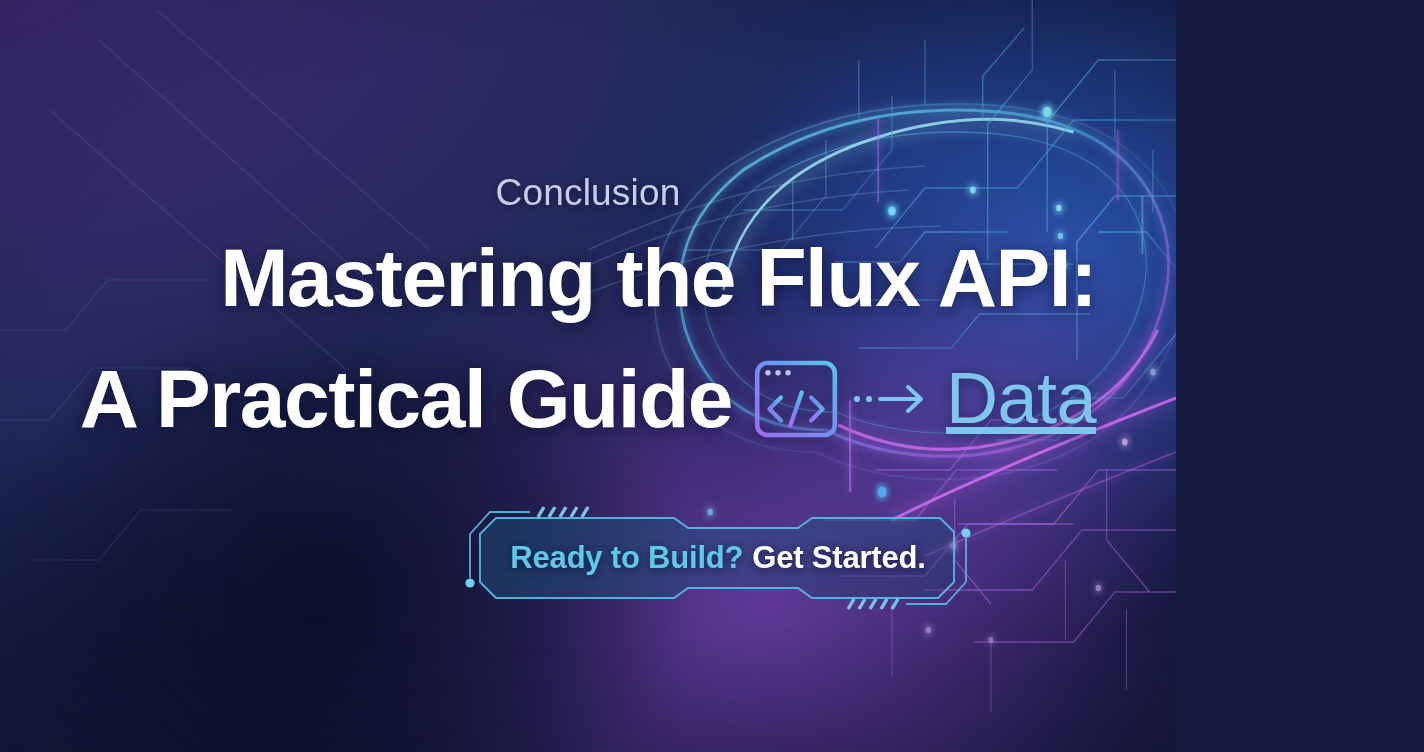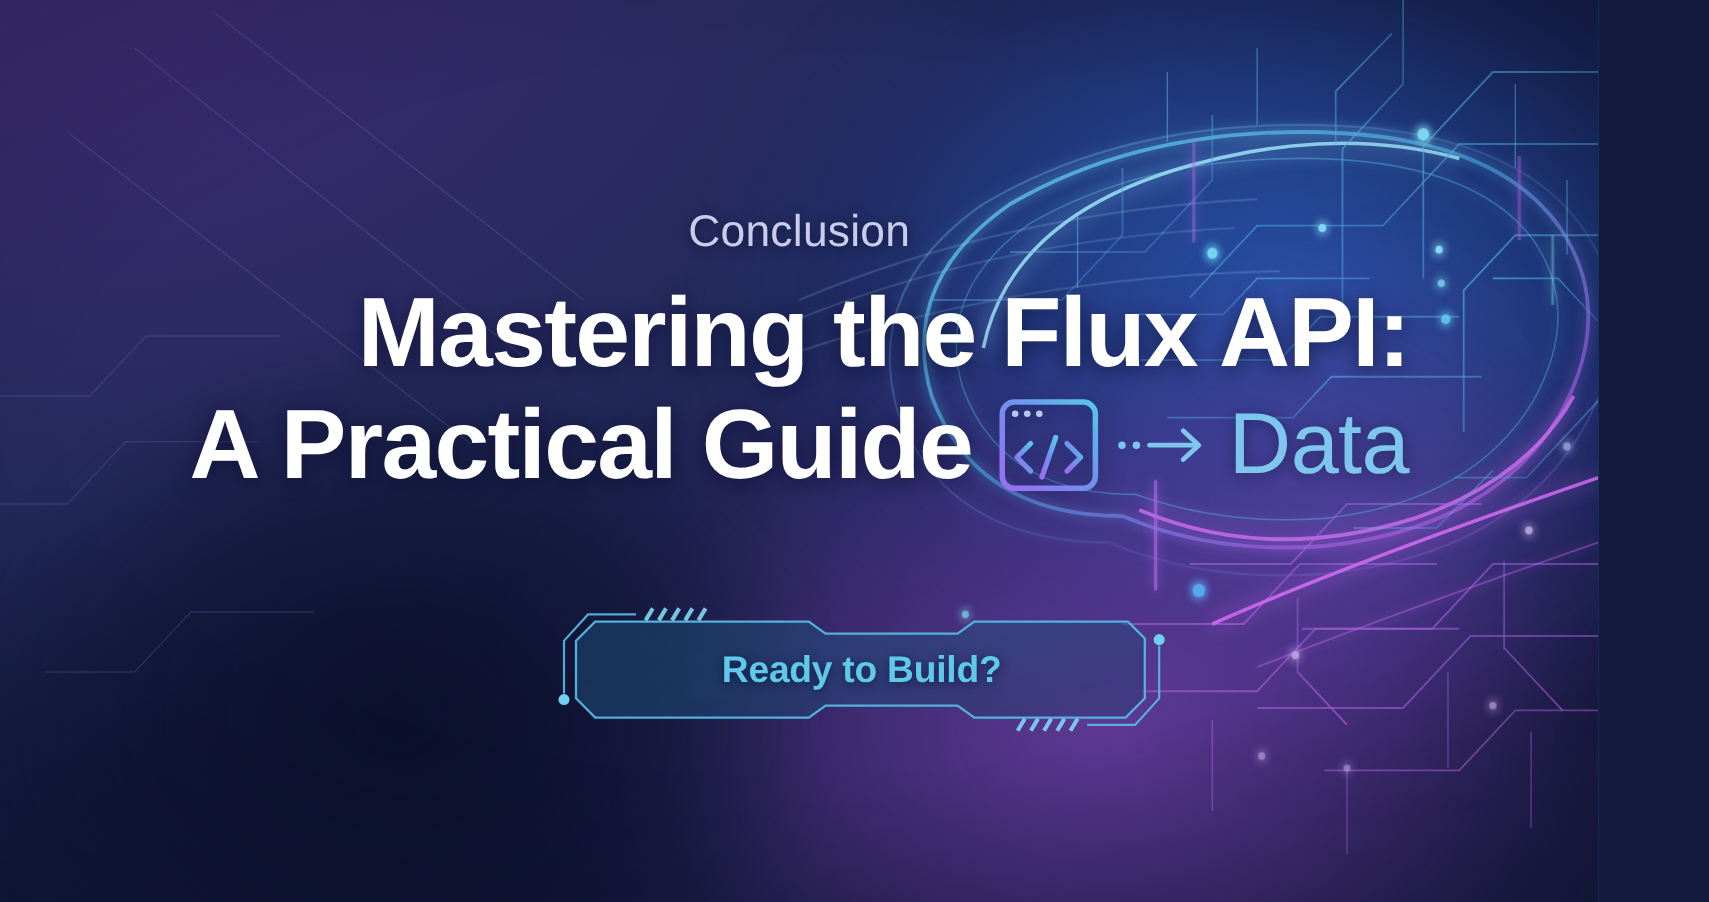--- a/index.html
+++ b/index.html
@@ -1,20 +1,20 @@
 <!DOCTYPE html>
 <html><head>
 <meta charset="utf-8">
 <style>
   * { margin:0; padding:0; box-sizing:border-box; }
   html,body { width:1424px; height:752px; overflow:hidden; background:#131a3d; }
   body { font-family:"Liberation Sans", sans-serif; }
 
   .stage {
-    position:relative; width:1332px; height:752px; overflow:hidden;
+    position:relative; width:1176px; height:752px; overflow:hidden;
     background:#0369a1;
     padding-left:24px;
   }
 
   
   .bg-base{
     position:absolute; inset:0;
     background:
       radial-gradient(120% 120% at 2% 0%,   #3d2c73 0%, #332a69 22%, #232a5c 46%, #151c40 72%, #121838 100%),
       linear-gradient(160deg,#372a70 0%, #232a5d 38%, #151b3e 70%, #11163a 100%);
@@ -54,32 +54,32 @@
   .eyebrow{
     font-size:37px; font-weight:400; letter-spacing:.2px;
     color:#c7cdea; text-shadow:0 2px 10px rgba(8,10,34,.55);
   }
   .title{
     margin-top:18px; text-align:right; color:#ffffff;
     font-size:82px; font-weight:700; line-height:1.13; letter-spacing:-1.4px;
     text-shadow:0 3px 16px rgba(6,10,38,.55);
   }
   .title-line{ display:block; white-space:nowrap; }
-  .title-line-2{ display:flex; align-items:center; justify-content:center; gap:0; }
+  .title-line-2{ display:flex; align-items:center; justify-content:center; gap:0;margin-top:28px; }
   .t2-text{ padding-right:18px; }
 
   
   .code-icon{ width:92px; height:92px; flex:0 0 auto; display:block; filter:drop-shadow(0 2px 10px rgba(10,14,45,.5)); }
 
   
   .flow-arrow{ width:84px; height:34px; flex:0 0 auto; margin:0 6px 0 10px; }
 
   .data-word{
     font-size:72px; font-weight:300; letter-spacing:-.5px; color:#7fc6ef;
-    text-shadow:0 2px 12px rgba(10,18,52,.5); padding-left:4px;
+    text-shadow:0 2px 12px rgba(10,18,52,.5); padding-left:4px;text-decoration:underline;
   }
 
   
   .cta-wrap{ position:absolute; left:462px; top:496px; width:512px; height:124px; }
   .cta-wrap svg{ position:absolute; inset:0; width:512px; height:124px; }
   .cta-label{
     position:absolute; left:0; top:0; width:512px; height:124px;
     display:flex; align-items:center; justify-content:center;
     font-size:31px; font-weight:700; letter-spacing:-.2px;
     text-shadow:0 2px 8px rgba(6,12,40,.6); white-space:nowrap;
@@ -324,16 +324,17 @@
         <line x1="386" y1="113" x2="392" y2="103"></line>
         <line x1="397" y1="113" x2="403" y2="103"></line>
         <line x1="408" y1="113" x2="414" y2="103"></line>
         <line x1="419" y1="113" x2="425" y2="103"></line>
         <line x1="430" y1="113" x2="436" y2="103"></line>
       </g>
     </svg>
 
     <div class="cta-label">
       <span class="cta-a">Ready to Build?</span>
+      <span class="cta-b">Get Started.</span>
     </div>
   </div>
 
 </div>
 
 </body></html>

